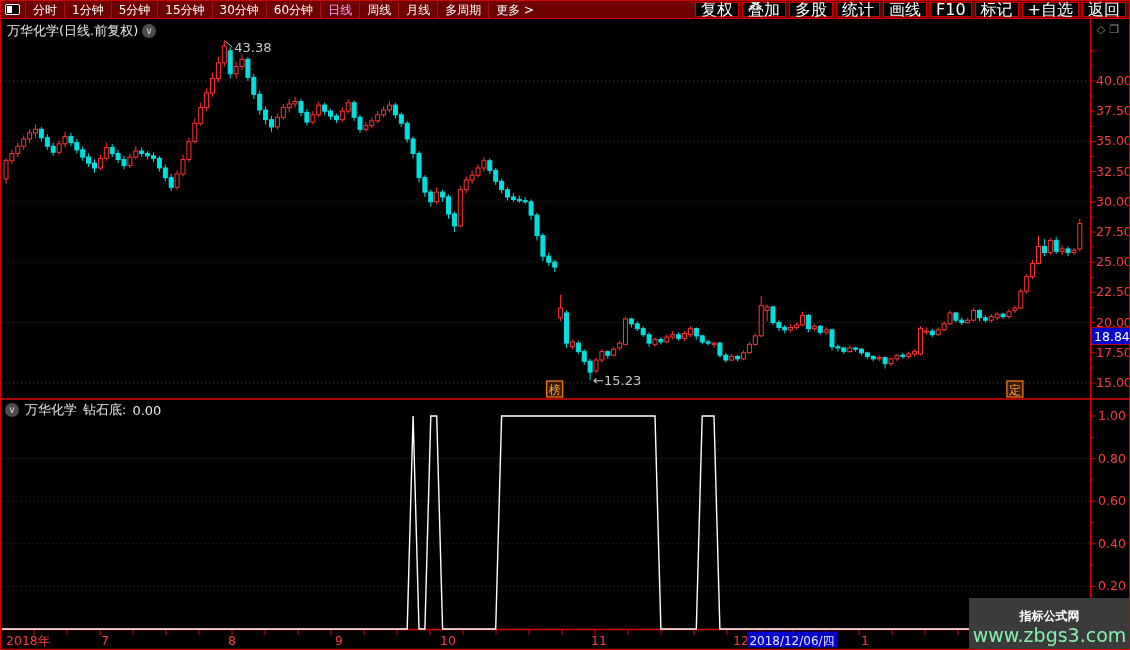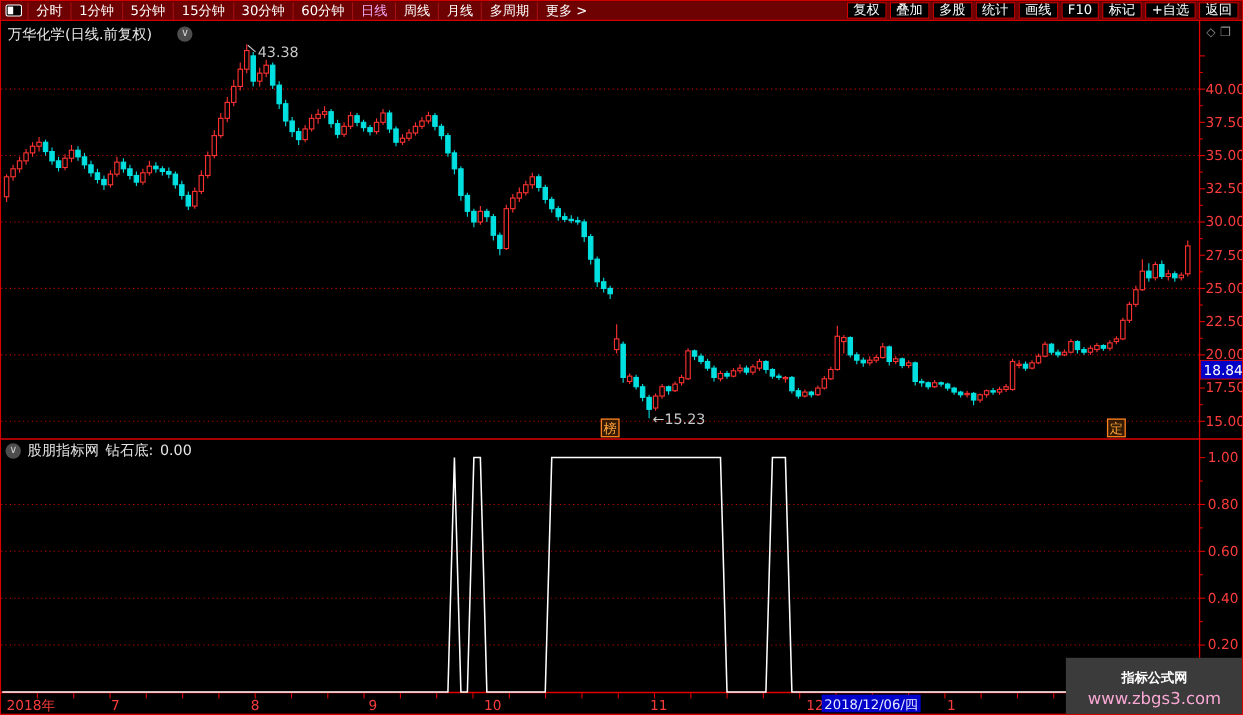--- a/index.html
+++ b/index.html
@@ -8,34 +8,34 @@
   
   .topbar{position:absolute;top:0;left:0;width:100%;height:18px;background:#6e0101;
           border-bottom:1px solid #e00000;display:flex;justify-content:space-between;align-items:center;
           color:#fff;font-size:12px;line-height:16px;box-sizing:border-box;}
   .tm-left{display:flex;align-items:center;height:100%;}
   .win-icon{width:13px;height:9px;border:1px solid #fff;border-radius:2px;margin:0 5px 0 4px;position:relative;background:#000;}
   .win-icon::after{content:"";position:absolute;left:1px;top:1px;bottom:1px;width:5px;background:#fff;}
   .tm-item{padding:0 7px;border-left:1px solid #a31212;cursor:default;white-space:nowrap;}
   .tm-item.active{color:#f0abfc;}
   .tm-right{display:flex;gap:3px;padding-right:3px;}
-  .rm-item{border:1px solid #d40000;background:#000;padding:0 5px;line-height:13px;font-size:12px;white-space:nowrap;}
+  .rm-item{border:1px solid #d40000;background:#000;padding:0 5px;line-height:13px;font-size:16px;white-space:nowrap;}
   
-  .title-row{position:absolute;top:21px;left:6px;display:flex;align-items:center;gap:23px;color:#e8e8e8;font-size:13px;z-index:3;}
+  .title-row{position:absolute;top:21px;left:6px;display:flex;align-items:center;gap:4px;color:#e8e8e8;font-size:13px;z-index:3;}
   .circ-icon{display:inline-flex;width:14px;height:14px;border-radius:50%;background:#4d4d4d;color:#cfcfcf;
              font-size:10px;align-items:center;justify-content:center;line-height:1;}
   .corner-icons{position:absolute;top:22px;right:6px;color:#8f8f8f;font-size:11px;z-index:3;letter-spacing:4px;}
   
   .ind-header{position:absolute;top:400px;left:4px;display:flex;align-items:center;gap:6px;color:#e6e6e6;font-size:13px;z-index:3;}
   svg#plot{position:absolute;top:0;left:0;z-index:1;}
   
   .watermark{position:absolute;left:968px;top:597px;width:161px;height:53px;background:#3b3b3b;z-index:6;
              display:flex;flex-direction:column;align-items:center;justify-content:center;color:#fff;}
   .wm1{font-size:12px;font-weight:bold;line-height:20px;}
-  .wm2{font-size:15px;color:#f9a8d4;line-height:18px;}
+  .wm2{font-size:19px;color:#86efac;line-height:18px;}
 </style>
 </head>
 <body>
 
 <div id="app">
 
   <div class="topbar">
     <div class="tm-left">
       <span class="win-icon"></span>
 
@@ -67,21 +67,21 @@
 
   <div class="title-row">
     <span>万华化学(日线.前复权)</span>
     <span class="circ-icon">∨</span>
   </div>
 
   <div class="corner-icons"><span>◇</span><span>❐</span></div>
 
   <div class="ind-header">
     <span class="circ-icon">∨</span>
-    <span>股朋指标网</span>
+    <span>万华化学</span>
     <span>钻石底:</span>
     <span>0.00</span>
   </div>
 
   <svg id="plot" width="1130" height="650">
       <line x1="0" y1="80" x2="1089.5" y2="80" stroke="#c80000" stroke-width="1" stroke-dasharray="1 3"></line>
       <line x1="0" y1="140.4" x2="1089.5" y2="140.4" stroke="#c80000" stroke-width="1" stroke-dasharray="1 3"></line>
       <line x1="0" y1="200.8" x2="1089.5" y2="200.8" stroke="#c80000" stroke-width="1" stroke-dasharray="1 3"></line>
       <line x1="0" y1="261.2" x2="1089.5" y2="261.2" stroke="#c80000" stroke-width="1" stroke-dasharray="1 3"></line>
       <line x1="0" y1="321.6" x2="1089.5" y2="321.6" stroke="#c80000" stroke-width="1" stroke-dasharray="1 3"></line>

